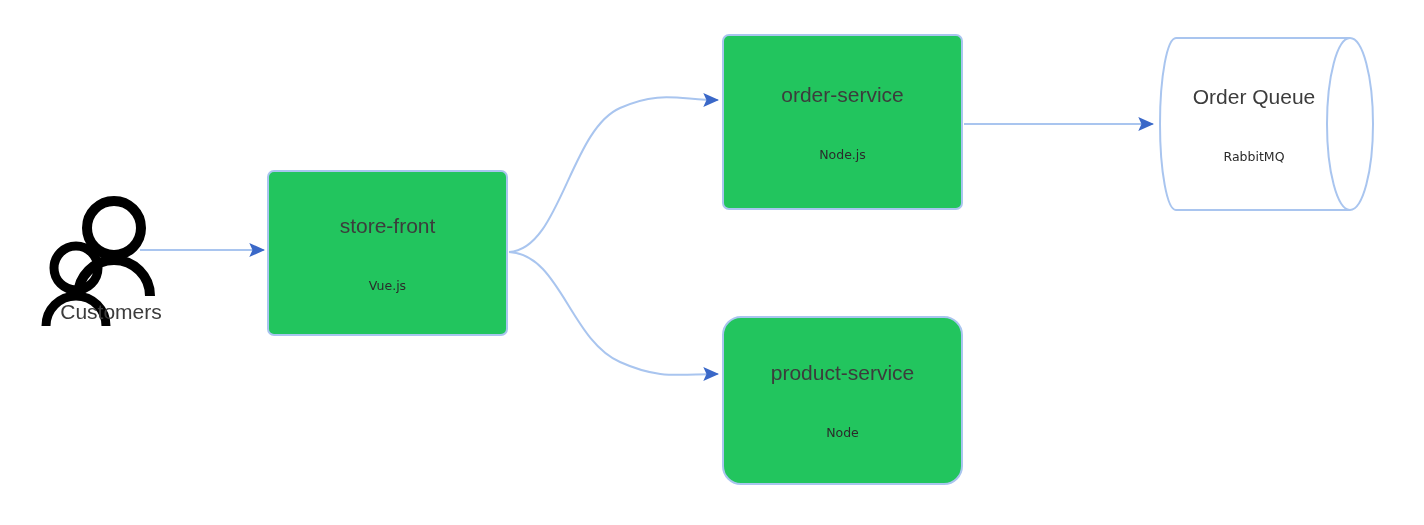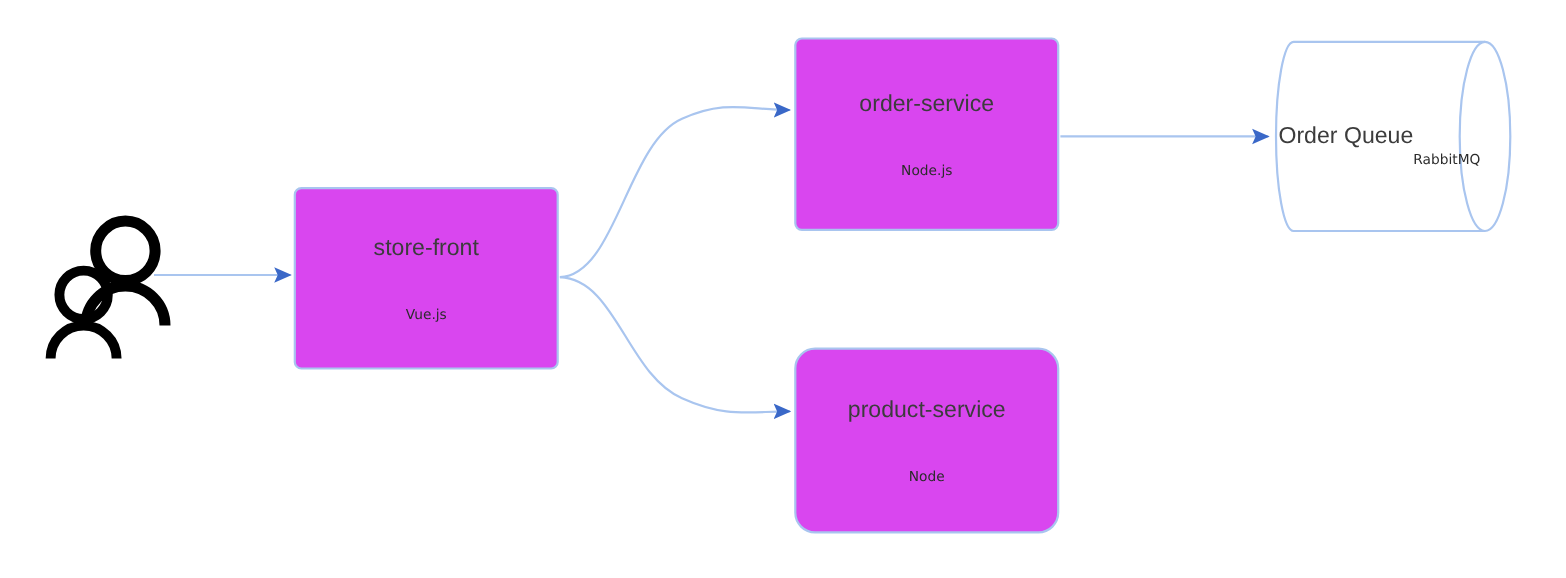--- a/index.html
+++ b/index.html
@@ -20,21 +20,21 @@
   #edges {
     position: absolute;
     left: 0;
     top: 0;
     width: 1424px;
     height: 525px;
   }
   .node {
     position: absolute;
     box-sizing: border-box;
-    background: #d946ef;
+    background: #22c55e;
     border: 2px solid #a9c5ef;
     border-radius: 7px;
     display: flex;
     flex-direction: column;
     align-items: center;
     justify-content: center;
   }
   .node-title {
     font-family: "Liberation Sans", sans-serif;
     font-size: 21px;
@@ -82,21 +82,21 @@
     left: 0;
     top: 0;
   }
   #node-order-queue .cyl-labels {
     position: absolute;
     left: 0;
     top: 0;
     width: 192px;
     height: 176px;
     display: flex;
-    flex-direction: row;
+    flex-direction: column;
     align-items: center;
     justify-content: center;
     pointer-events: none;
   }
   
   #actor-customers {
     position: absolute;
     left: 38px;
     top: 186px;
     width: 148px;
@@ -151,20 +151,21 @@
   <div id="actor-customers">
     <svg width="148" height="148" viewBox="0 0 148 148" xmlns="http://www.w3.org/2000/svg">
 
       <circle cx="38" cy="82" r="22" fill="none" stroke="#000000" stroke-width="9"></circle>
       <path d="M 8 140 A 30 30 0 0 1 68 140" fill="none" stroke="#000000" stroke-width="9" stroke-linecap="butt"></path>
 
       <circle cx="76" cy="42" r="27" fill="none" stroke="#000000" stroke-width="10"></circle>
       <path d="M 40 110 A 36 36 0 0 1 112 110" fill="none" stroke="#000000" stroke-width="10" stroke-linecap="butt"></path>
     </svg>
   </div>
+  <div id="customers-label">Customers</div>
 
   <div class="node" id="node-store-front">
     <div class="node-title">store-front</div>
     <div class="node-subtitle">Vue.js</div>
   </div>
 
   <div class="node" id="node-order-service">
     <div class="node-title">order-service</div>
     <div class="node-subtitle">Node.js</div>
   </div>

